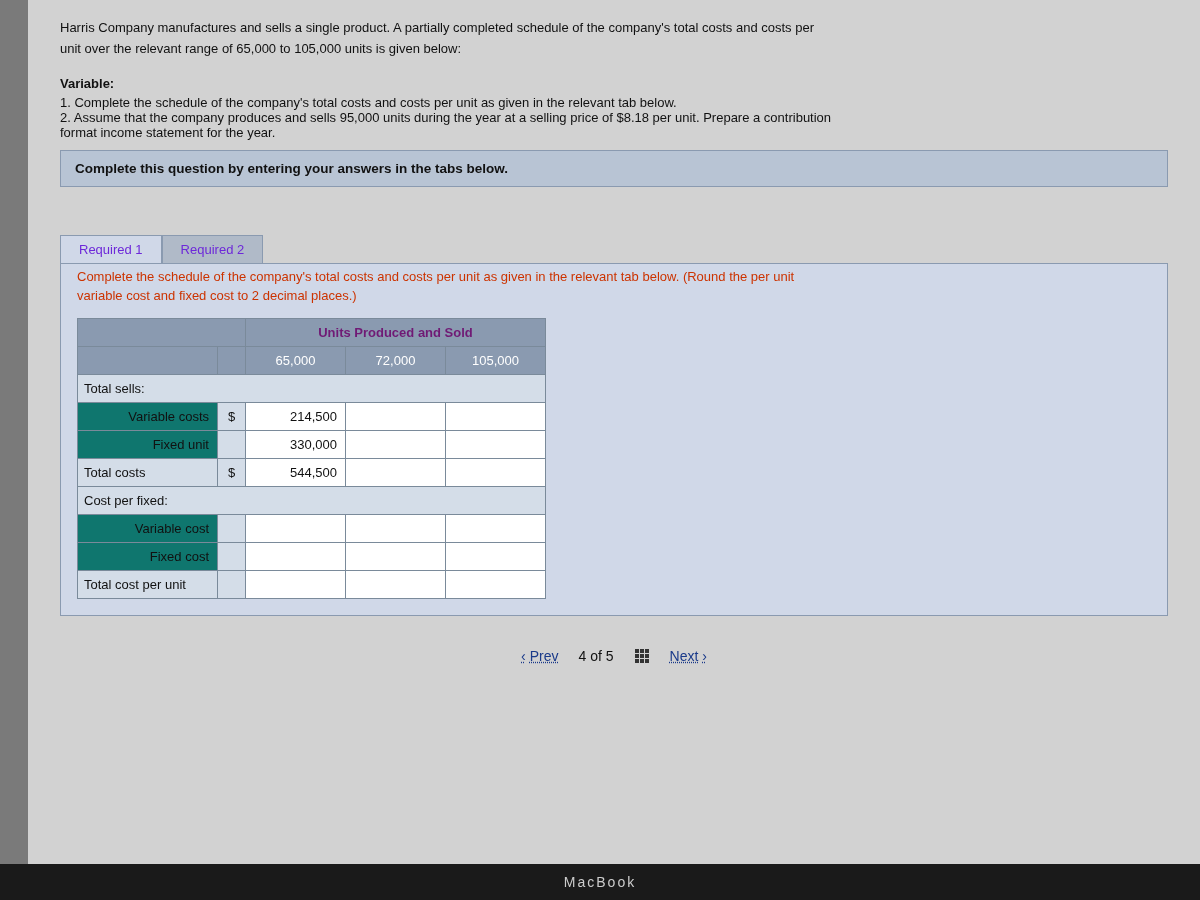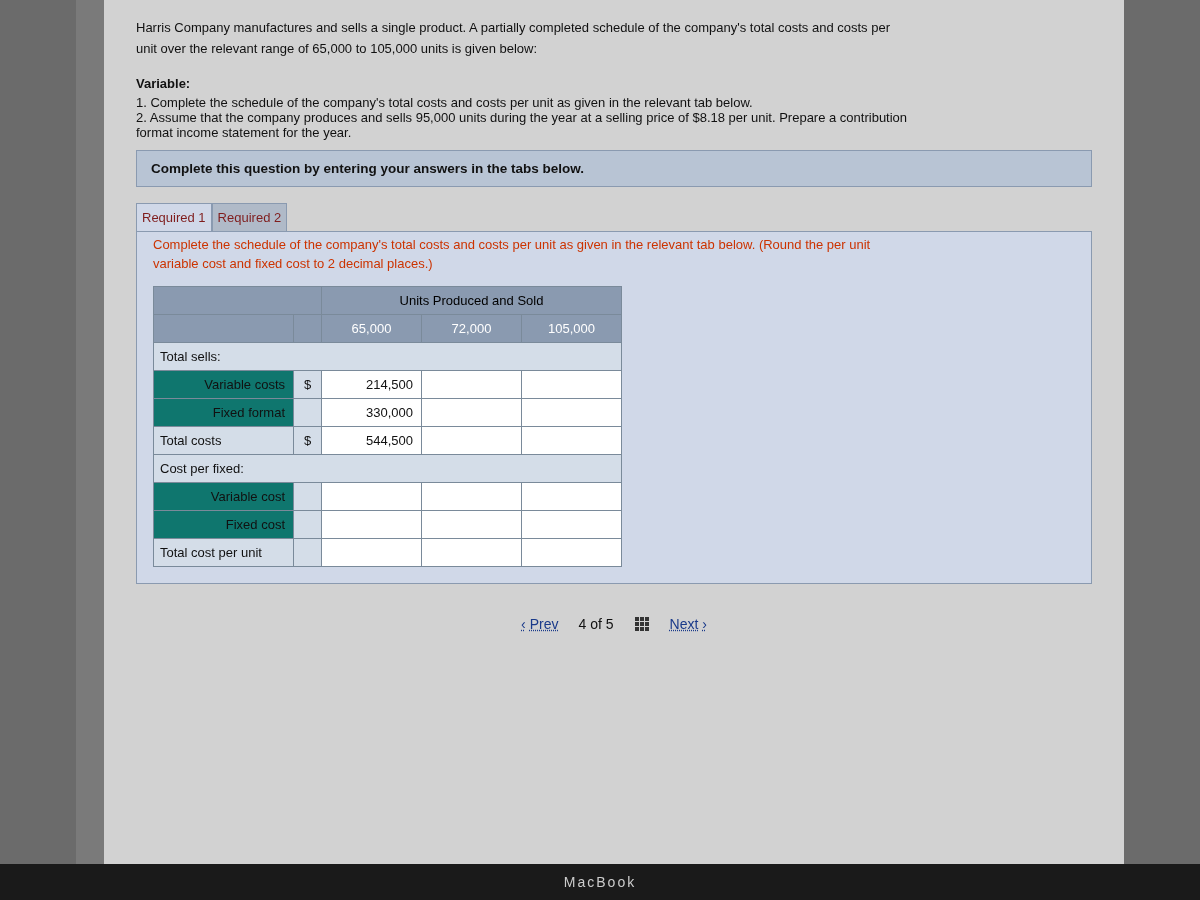--- a/index.html
+++ b/index.html
@@ -43,27 +43,28 @@
       color: #111;
     }
 
     .tabs-row {
       display: flex;
       gap: 0;
       margin-bottom: 0;
     }
 
     .tab {
-      padding: 6px 5px;
+      padding: 6px 18px;
       background: #b0bac8;
       border: 1px solid #8a9ab0;
       cursor: pointer;
       font-size: 13px;
-      color: #7f1d1d;
+      color: #6d28d9;
       border-bottom: none;
+      margin-top: 32px;
     }
 
     .tab.active {
       background: #d0d8e8;
       font-weight: normal;
     }
 
     .tab-content-area {
       background: #d0d8e8;
       border: 1px solid #8a9ab0;
@@ -97,22 +98,22 @@
     }
 
     table.cost-table th {
       background: #8a9ab0;
       color: #fff;
       font-weight: normal;
     }
 
     table.cost-table th.header-main {
       background: #8a9ab0;
-      font-weight: normal;
-      color: #000000;
+      font-weight: bold;
+      color: #701a75;
     }
 
     table.cost-table td.label-cell {
       text-align: left;
       background: #d4dde8;
       min-width: 140px;
       padding-left: 6px;
     }
 
     table.cost-table td.label-cell-indent {
@@ -192,21 +193,21 @@
 
     .macbook-text {
       color: #ccc;
       font-size: 14px;
       letter-spacing: 2px;
     }
 
     .wrapper {
       position: relative;
       display: flex;
-      width: 1048px;
+      width: 1200px;
       min-height: 864px;
       background: #c8c8c8;
     }
 
     .sidebar-left {
       width: 28px;
       min-height: 864px;
       background: #7a7a7a;
       flex-shrink: 0;
     }
@@ -276,21 +277,21 @@
 
           <tr>
             <td class="label-cell-indent">Variable costs</td>
             <td class="dollar-cell">$</td>
             <td class="value-cell">214,500</td>
             <td class="value-cell-input"></td>
             <td class="value-cell-input"></td>
           </tr>
 
           <tr>
-            <td class="label-cell-indent">Fixed format</td>
+            <td class="label-cell-indent">Fixed unit</td>
             <td class="dollar-cell"></td>
             <td class="value-cell">330,000</td>
             <td class="value-cell-input"></td>
             <td class="value-cell-input"></td>
           </tr>
 
           <tr>
             <td class="label-cell">Total costs</td>
             <td class="dollar-cell">$</td>
             <td class="value-cell">544,500</td>

